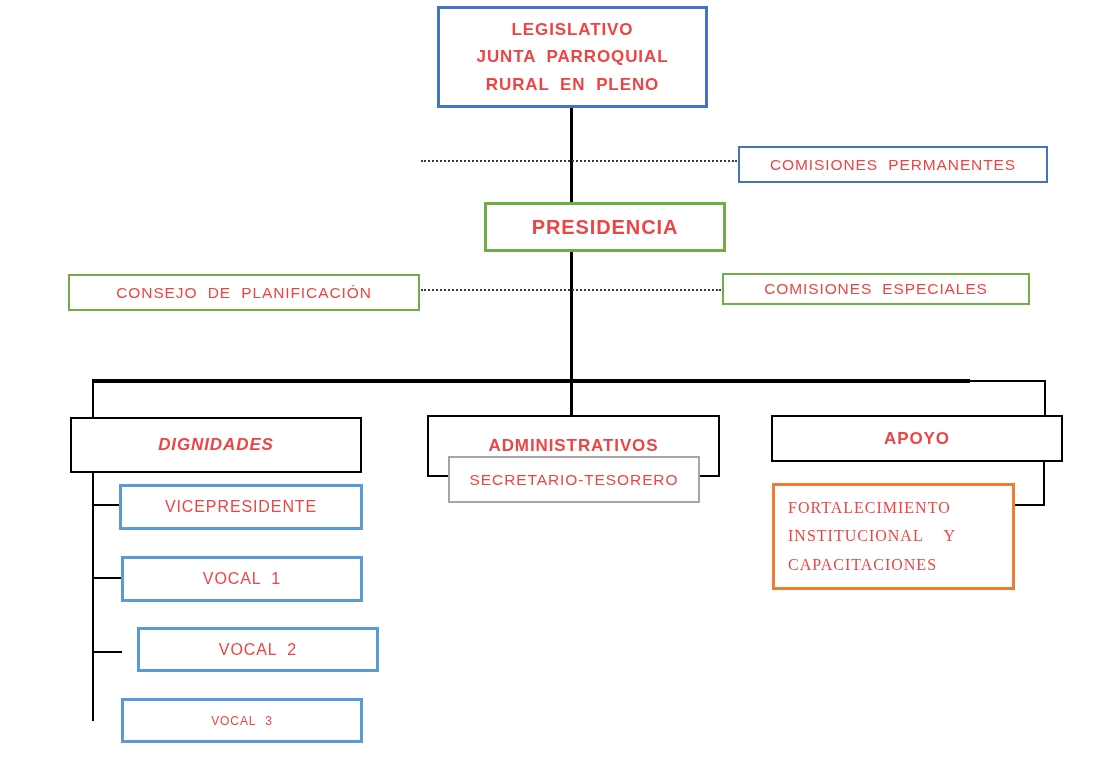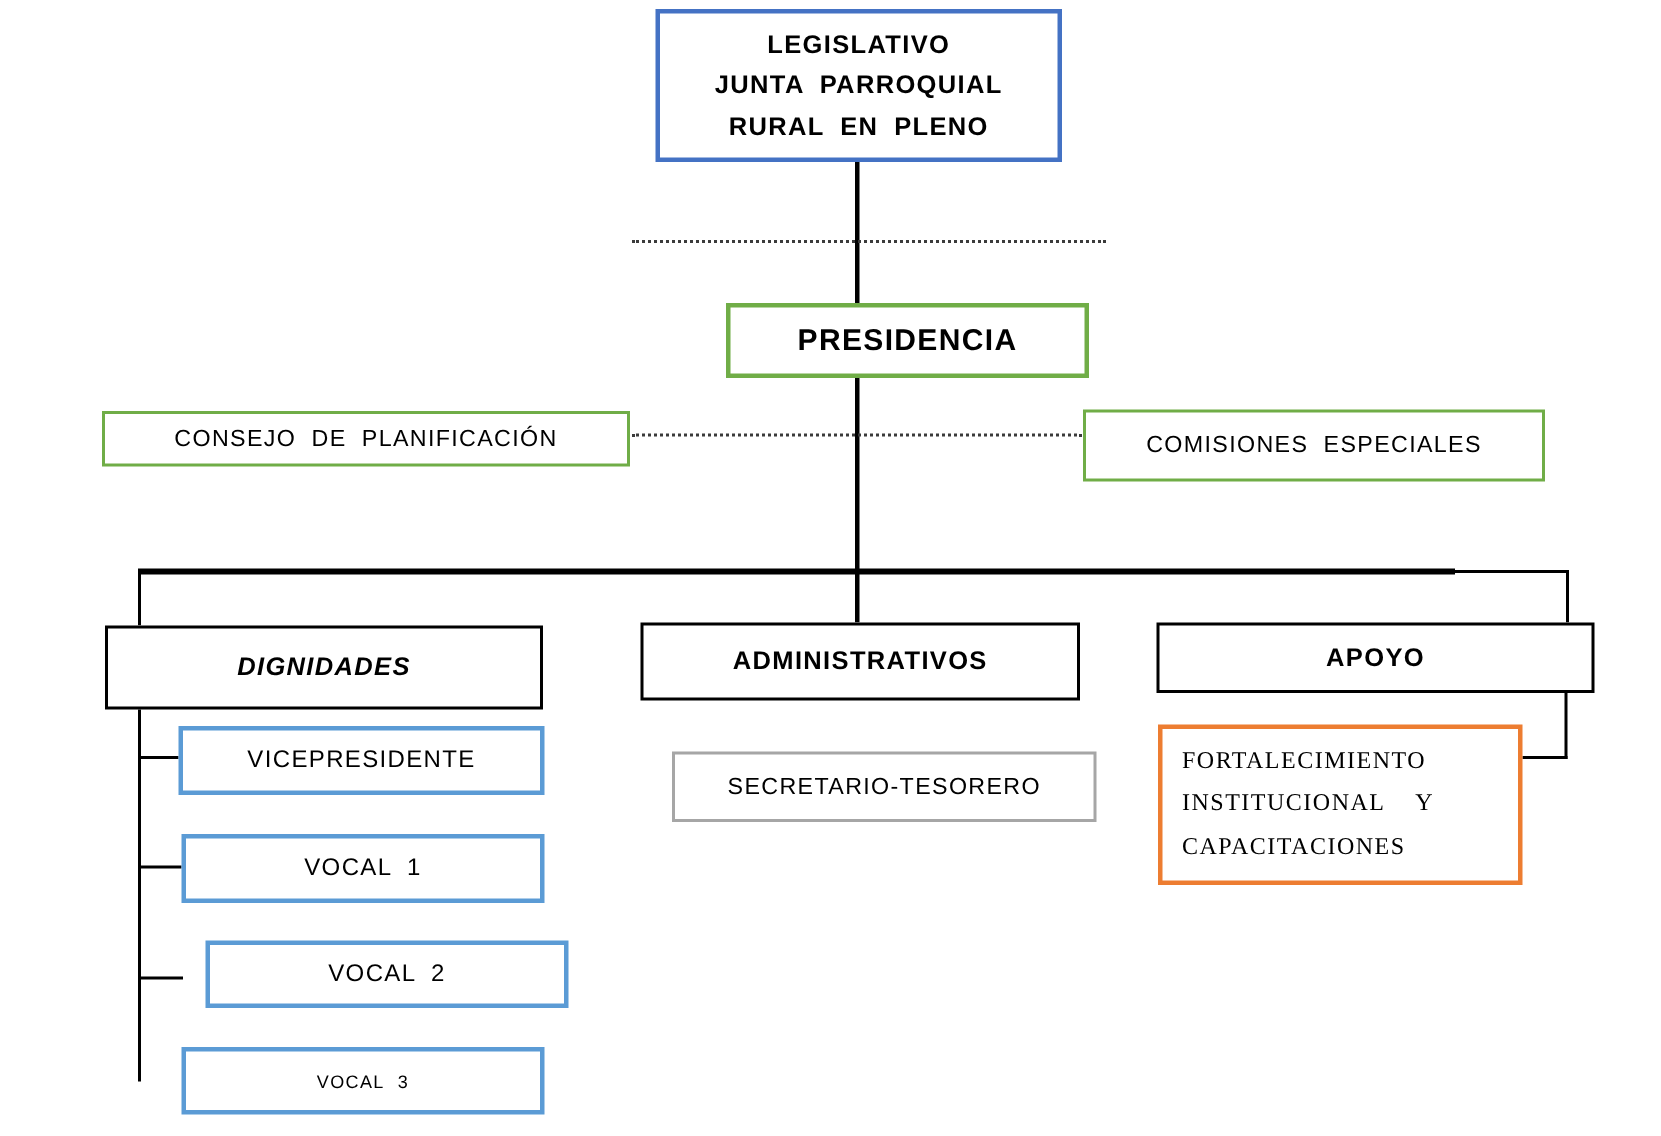--- a/index.html
+++ b/index.html
@@ -3,21 +3,21 @@
 <meta charset="utf-8">
 <style>
   * { margin: 0; padding: 0; box-sizing: border-box; }
   html, body { background: #ffffff; }
   .stage {
     position: relative;
     width: 1107px;
     height: 757px;
     background: #ffffff;
     font-family: "Liberation Sans", sans-serif;
-    color: #000000;
+    color: #ef4444;
     overflow: hidden;
   }
 
   
   .box {
     position: absolute;
     display: flex;
     align-items: center;
     justify-content: center;
     text-align: center;
@@ -43,37 +43,37 @@
   .b-legislativo { left: 437px; top: 6px;  width: 271px; height: 102px;
                    border: 3px solid var(--blue); font-size: 17px; line-height: 1.6; }
   .b-instancias  { left: 68px;  top: 146px; width: 352px; height: 37px;
                    border: 2px solid var(--blue); }
   .b-compermanentes { left: 738px; top: 146px; width: 310px; height: 37px;
                    border: 2px solid var(--blue); }
   .b-presidencia { left: 446px; top: 202px; width: 242px; height: 50px;
                    border: 3px solid var(--green); font-size: 20px; margin-left: 38px; }
   .b-consejo     { left: 68px;  top: 274px; width: 352px; height: 37px;
                    border: 2px solid var(--green); }
-  .b-comespeciales { left: 722px; top: 273px; width: 308px; height: 48px;
+  .b-comespeciales { left: 722px; top: 273px; width: 308px; height: 32px;
                    border: 2px solid var(--green); }
   .b-dignidades  { left: 70px;  top: 417px; width: 292px; height: 56px;
                    border: 2px solid var(--line); font-size: 17px; font-style: italic; }
-  .b-administrativos { left: 427px; top: 415px; width: 293px; height: 52px;
+  .b-administrativos { left: 427px; top: 415px; width: 293px; height: 62px;
                    border: 2px solid var(--line); font-size: 17px; }
   .b-apoyo       { left: 771px; top: 415px; width: 292px; height: 47px;
                    border: 2px solid var(--line); font-size: 17px; }
   .b-vicepresidente { left: 119px; top: 484px; width: 244px; height: 46px;
                    border: 3px solid var(--lightblue); font-size: 16px; }
   .b-vocal1      { left: 121px; top: 556px; width: 242px; height: 46px;
                    border: 3px solid var(--lightblue); font-size: 16px; }
   .b-vocal2      { left: 121px; top: 627px; width: 242px; height: 45px;
                    border: 3px solid var(--lightblue); font-size: 16px; margin-left: 16px; }
   .b-vocal3      { left: 121px; top: 698px; width: 242px; height: 45px;
                    border: 3px solid var(--lightblue); font-size: 12px; }
-  .b-secretario  { left: 448px; top: 501px; width: 283px; height: 47px;
+  .b-secretario  { left: 448px; top: 456px; width: 252px; height: 47px;
                    border: 2px solid var(--gray); }
   .b-fortalecimiento { left: 772px; top: 483px; width: 243px; height: 107px;
                    border: 3px solid var(--orange);
                    justify-content: flex-start; text-align: left;
                    padding-left: 13px; white-space: pre; font-size: 16px;
                    line-height: 1.78; letter-spacing: 1px; word-spacing: 2px; font-family: Liberation Serif, serif; }
 
   
   .c-top-vert    { left: 570px;  top: 107px; width: 3px;   height: 96px; }
   .c-mid-vert    { left: 570px;  top: 250px; width: 3px;   height: 165px; }
@@ -108,20 +108,21 @@
   <div class="line c-apoyo-down"></div>
   <div class="line c-fort-h"></div>
   <div class="dotted d-top"></div>
   <div class="dotted d-bottom"></div>
 
   <div class="box bold b-legislativo">LEGISLATIVO
 JUNTA PARROQUIAL
 RURAL EN PLENO</div>
 
 
+  <div class="box b-compermanentes">COMISIONES PERMANENTES</div>
 
   <div class="box bold b-presidencia">PRESIDENCIA</div>
 
   <div class="box b-consejo">CONSEJO DE PLANIFICACIÓN</div>
 
   <div class="box b-comespeciales">COMISIONES ESPECIALES</div>
 
   <div class="box bold b-dignidades">DIGNIDADES</div>
 
   <div class="box bold b-administrativos">ADMINISTRATIVOS</div>

